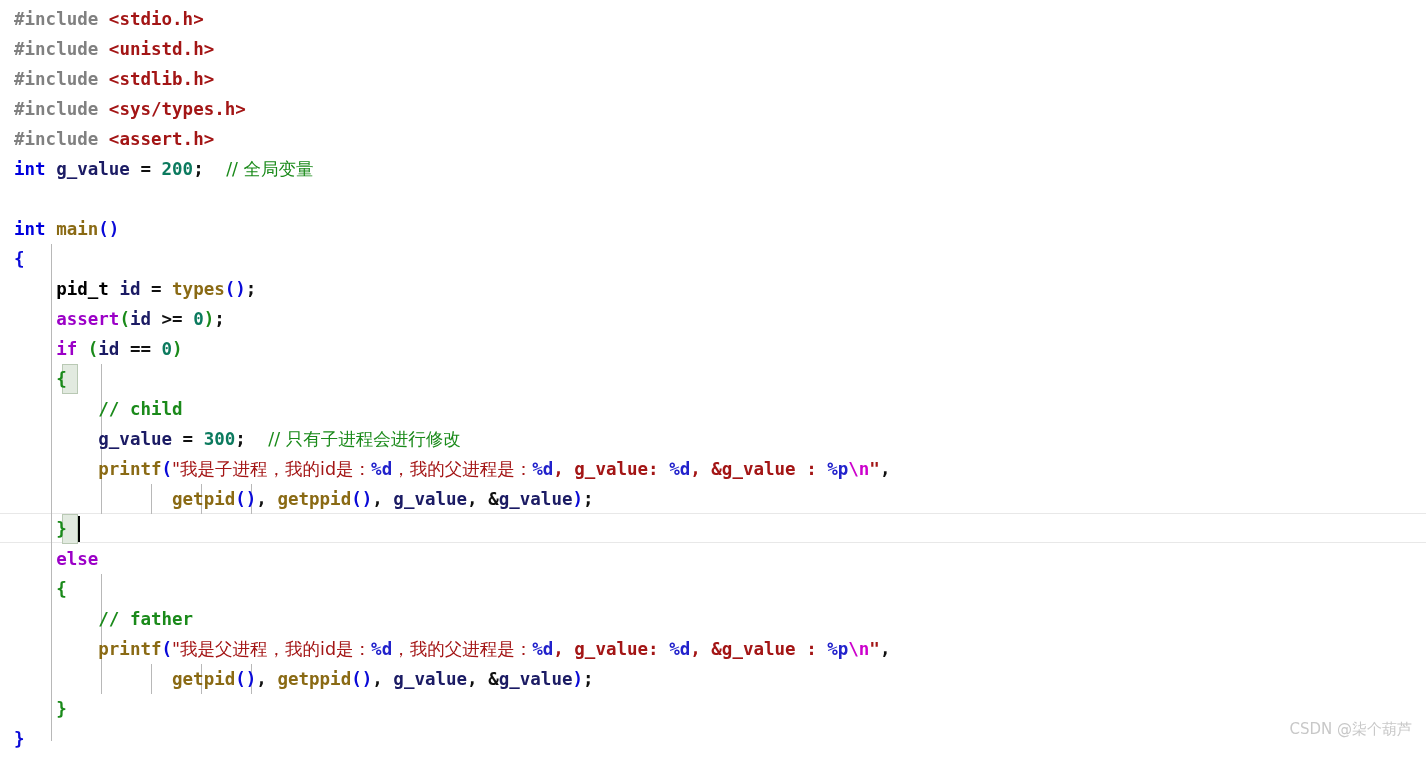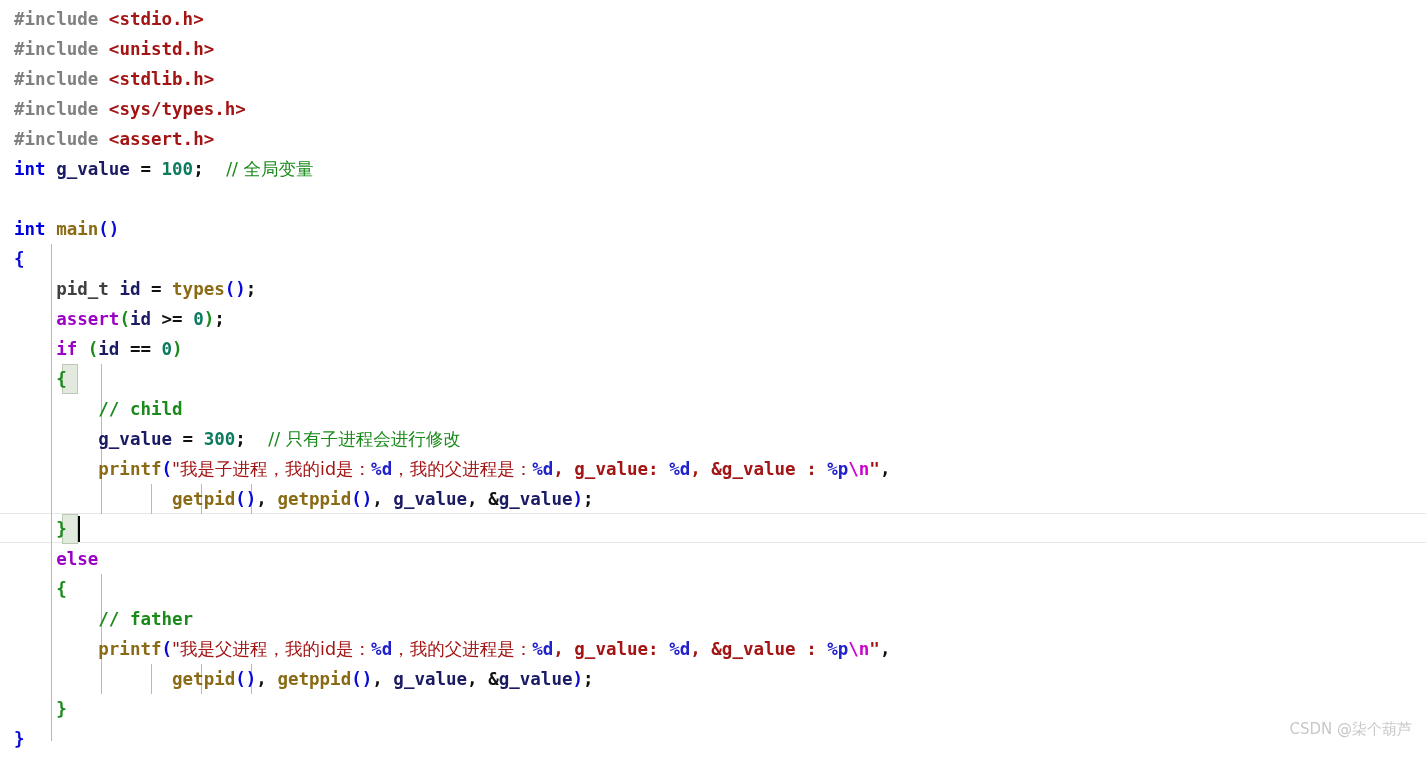--- a/index.html
+++ b/index.html
@@ -53,21 +53,21 @@
     z-index: 3;
   }
   .line .pad { color: transparent; }
 
   
   .tk-pp       { color: #808080; }                 
   .tk-header   { color: #a31515; }                 
   .tk-kw       { color: #0000dd; }                 
   .tk-ctl      { color: #9b00c7; }                 
   .tk-macro    { color: #9b00c7; }                 
-  .tk-type     { color: #404040; }                 
+  .tk-type     { color: #000000; }                 
   .tk-id       { color: #1b1b64; text-align: center; }                 
   .tk-fn       { color: #8a6a14; }                 
   .tk-num      { color: #0b7a5e; }                 
   .tk-cmt      { color: #1a8a1a; }                 
   .tk-cmt-cjk  { color: #1a8a1a; font-family: "DejaVu Sans", sans-serif; font-weight: normal; margin-left: 12px; }
   .tk-str      { color: #a31515; }                 
   .tk-str-cjk  { color: #a31515; font-family: "DejaVu Sans", sans-serif; font-weight: normal; }
   .tk-fmt      { color: #2222cc; }                 
   .tk-esc      { color: #cc00cc; }                 
   .tk-punct    { color: #101010; }                 
@@ -131,21 +131,21 @@
   <div class="line" style="top:4px; left:14px;"><span class="tk-pp">#include</span><span class="pad"> </span><span class="tk-header">&lt;stdio.h&gt;</span></div>
 
   <div class="line" style="top:34px; left:14px;"><span class="tk-pp">#include</span><span class="pad"> </span><span class="tk-header">&lt;unistd.h&gt;</span></div>
 
   <div class="line" style="top:64px; left:14px;"><span class="tk-pp">#include</span><span class="pad"> </span><span class="tk-header">&lt;stdlib.h&gt;</span></div>
 
   <div class="line" style="top:94px; left:14px;"><span class="tk-pp">#include</span><span class="pad"> </span><span class="tk-header">&lt;sys/types.h&gt;</span></div>
 
   <div class="line" style="top:124px; left:14px;"><span class="tk-pp">#include</span><span class="pad"> </span><span class="tk-header">&lt;assert.h&gt;</span></div>
 
-  <div class="line" style="top:154px; left:14px;"><span class="tk-kw">int</span><span class="pad"> </span><span class="tk-id">g_value</span><span class="tk-punct"> = </span><span class="tk-num">100</span><span class="tk-punct">; </span><span class="tk-cmt-cjk">// 全局变量</span></div>
+  <div class="line" style="top:154px; left:14px;"><span class="tk-kw">int</span><span class="pad"> </span><span class="tk-id">g_value</span><span class="tk-punct"> = </span><span class="tk-num">200</span><span class="tk-punct">; </span><span class="tk-cmt-cjk">// 全局变量</span></div>
 
   <div class="line" style="top:184px; left:14px;"></div>
 
   <div class="line" style="top:214px; left:14px;"><span class="tk-kw">int</span><span class="pad"> </span><span class="tk-fn">main</span><span class="tk-paren-b">()</span></div>
 
   <div class="line" style="top:244px; left:14px;"><span class="tk-brace-b">{</span></div>
 
   <div class="line" style="top:274px; left:14px;"><span class="pad">    </span><span class="tk-type">pid_t</span><span class="pad"> </span><span class="tk-id">id</span><span class="tk-punct"> = </span><span class="tk-fn">types</span><span class="tk-paren-b">()</span><span class="tk-punct">;</span></div>
 
   <div class="line" style="top:304px; left:14px;"><span class="pad">    </span><span class="tk-macro">assert</span><span class="tk-paren-g">(</span><span class="tk-id">id</span><span class="tk-op"> &gt;= </span><span class="tk-num">0</span><span class="tk-paren-g">)</span><span class="tk-punct">;</span></div>

